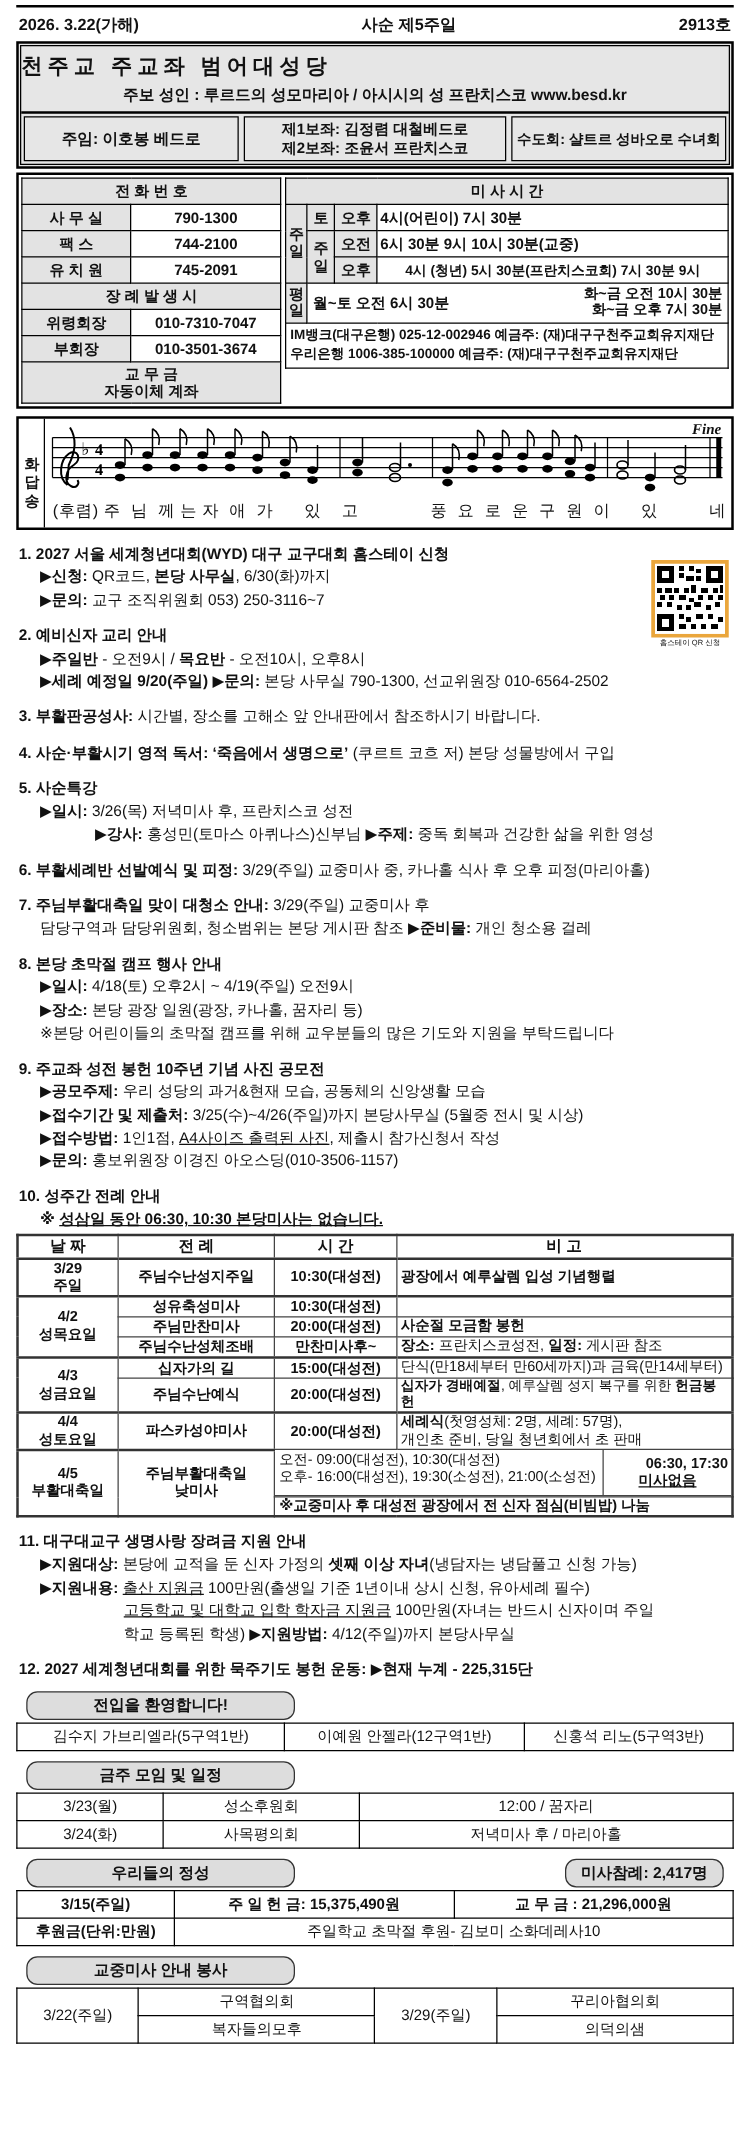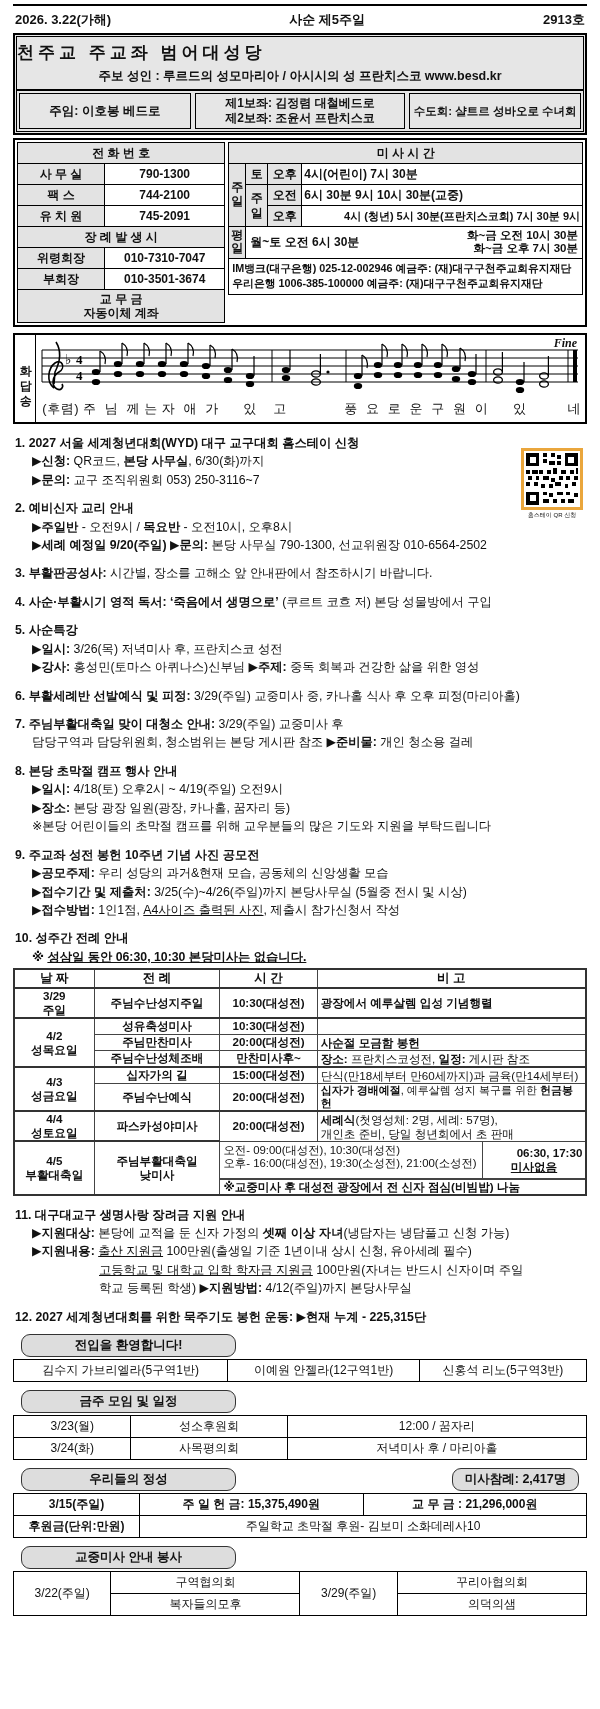--- a/index.html
+++ b/index.html
@@ -141,21 +141,21 @@
         <td style="text-align:left">4시(어린이)   7시 30분</td>
       </tr>
       <tr>
         <td rowspan="2" class="gray pre">주
 일</td>
         <td class="gray">오전</td>
         <td style="text-align:left">6시 30분  9시  10시 30분(교중)</td>
       </tr>
       <tr>
         <td class="gray">오후</td>
-        <td style="text-align:right;font-size:11px">4시 (청년)  5시 30분(프란치스코회)  7시 30분  9시</td>
+        <td style="text-align:center;font-size:11px">4시 (청년)  5시 30분(프란치스코회)  7시 30분  9시</td>
       </tr>
       <tr>
         <td class="gray vlab pre">평
 일</td>
         <td colspan="3" style="padding:1px 4px">
           <div style="display:flex;justify-content:space-between;align-items:center">
             <span>월~토 오전 6시 30분</span>
             <span class="pre" style="text-align:right;font-size:11.5px">화~금 오전 10시 30분
 화~금 오후  7시 30분</span>
           </div>
@@ -311,21 +311,21 @@
   <div class="nline l0"><span style="font-weight: bold;">3. 부활판공성사:</span><span> 시간별, 장소를 고해소 앞 안내판에서 참조하시기 바랍니다.</span></div>
 </div>
 
 <div class="notice">
   <div class="nline l0"><span style="font-weight: bold;">4. 사순·부활시기 영적 독서: ‘죽음에서 생명으로’</span><span> (쿠르트 코흐 저) 본당 성물방에서 구입</span></div>
 </div>
 
 <div class="notice">
   <div class="nline l0"><span style="font-weight: bold;">5. 사순특강</span></div>
   <div class="nline"><span style="font-weight: bold;">▶일시:</span><span> 3/26(목) 저녁미사 후, 프란치스코 성전</span></div>
-  <div class="nline"><span style="font-weight: bold;">▶강사:</span><span> 홍성민(토마스 아퀴나스)신부님 </span><span style="font-weight: bold;">▶주제:</span><span> 중독 회복과 건강한 삶을 위한 영성</span></div>
+  <div class="nline"><span style="font-weight: bold; margin-left: 44px;">▶강사:</span><span> 홍성민(토마스 아퀴나스)신부님 </span><span style="font-weight: bold;">▶주제:</span><span> 중독 회복과 건강한 삶을 위한 영성</span></div>
 </div>
 
 <div class="notice">
   <div class="nline l0"><span style="font-weight: bold;">6. 부활세례반 선발예식 및 피정:</span><span> 3/29(주일) 교중미사 중, 카나홀 식사 후 오후 피정(마리아홀)</span></div>
 </div>
 
 <div class="notice">
   <div class="nline l0"><span style="font-weight: bold;">7. 주님부활대축일 맞이 대청소 안내:</span><span> 3/29(주일) 교중미사 후</span></div>
   <div class="nline"><span>담당구역과 담당위원회, 청소범위는 본당 게시판 참조 </span><span style="font-weight: bold;">▶준비물:</span><span> 개인 청소용 걸레</span></div>
 </div>
@@ -335,20 +335,21 @@
   <div class="nline"><span style="font-weight: bold;">▶일시:</span><span> 4/18(토) 오후2시 ~ 4/19(주일) 오전9시</span></div>
   <div class="nline"><span style="font-weight: bold;">▶장소:</span><span> 본당 광장 일원(광장, 카나홀, 꿈자리 등)</span></div>
   <div class="nline"><span>※본당 어린이들의 초막절 캠프를 위해 교우분들의 많은 기도와 지원을 부탁드립니다</span></div>
 </div>
 
 <div class="notice">
   <div class="nline l0"><span style="font-weight: bold;">9. 주교좌 성전 봉헌 10주년 기념 사진 공모전</span></div>
   <div class="nline"><span style="font-weight: bold;">▶공모주제:</span><span> 우리 성당의 과거&amp;현재 모습, 공동체의 신앙생활 모습</span></div>
   <div class="nline"><span style="font-weight: bold;">▶접수기간 및 제출처:</span><span> 3/25(수)~4/26(주일)까지 본당사무실 (5월중 전시 및 시상)</span></div>
   <div class="nline"><span style="font-weight: bold;">▶접수방법:</span><span> 1인1점, </span><span style="text-decoration: underline;">A4사이즈 출력된 사진</span><span>, 제출시 참가신청서 작성</span></div>
+  <div class="nline"><span style="font-weight: bold;">▶문의:</span><span> 홍보위원장 이경진 아오스딩(010-3506-1157)</span></div>
 </div>
 
 <div class="notice">
   <div class="nline l0"><span style="font-weight: bold;">10. 성주간 전례 안내</span></div>
   <div class="nline"><span style="font-weight: bold;">※ </span><span style="font-weight: bold; text-decoration: underline;">성삼일 동안 06:30, 10:30 본당미사는 없습니다.</span></div>
 </div>
 
 <table class="hw">
   <tbody>
       <tr class="hrow">

